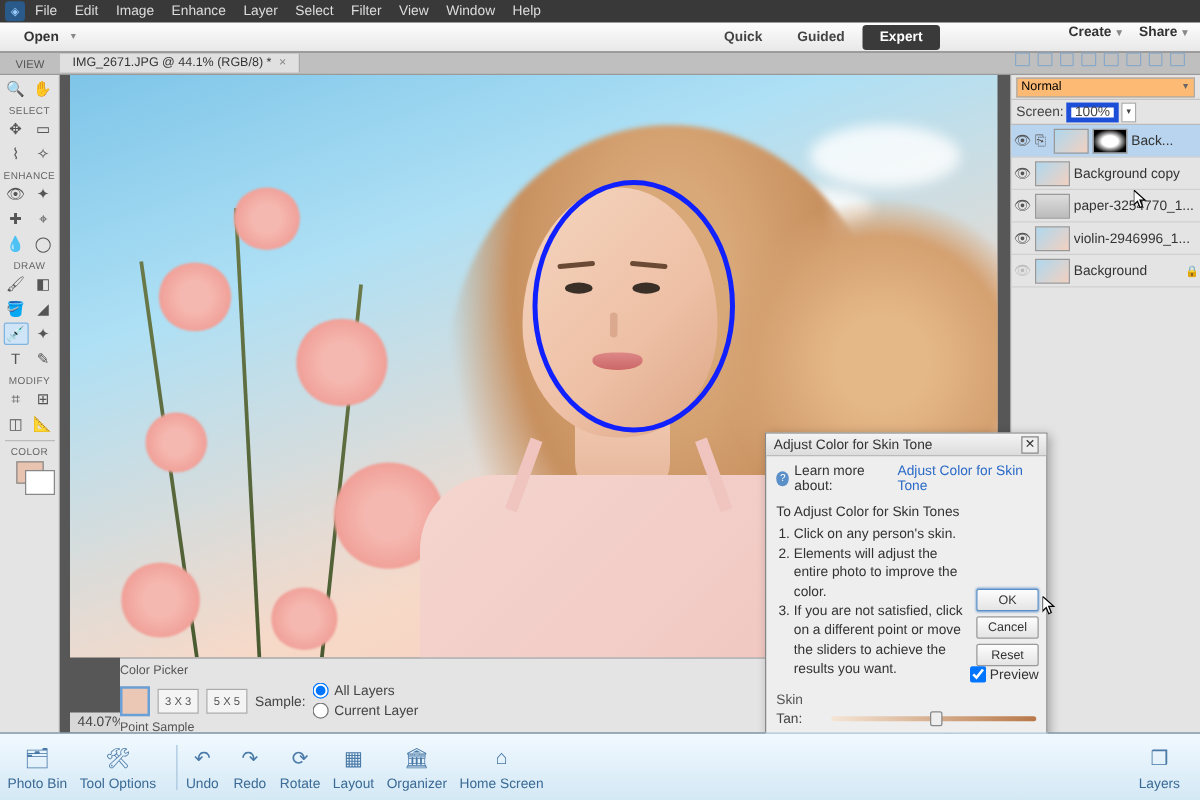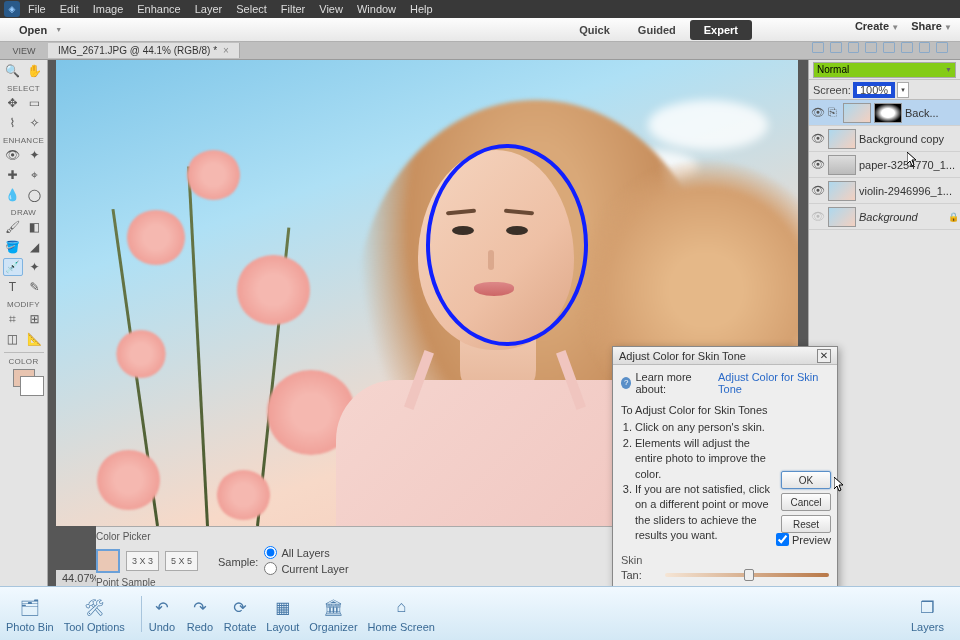--- a/index.html
+++ b/index.html
@@ -44,39 +44,39 @@
 .nose{position:absolute;left:432px;top:190px;width:6px;height:20px;background:rgba(190,130,100,.4);border-radius:3px}
 .lips{position:absolute;left:418px;top:222px;width:40px;height:14px;background:linear-gradient(#d88,#c66);border-radius:40% 40% 50% 50%}
 .neck{position:absolute;left:404px;top:270px;width:76px;height:70px;background:linear-gradient(#f0c8b0,#e5b598);border-radius:0 0 30px 30px}
 .body{position:absolute;left:280px;top:320px;width:340px;height:200px;background:linear-gradient(135deg,#f5d5cf,#f0c5bf);border-radius:60px 60px 0 0}
 .strap{position:absolute;width:10px;height:60px;background:#f0c5bf}
 .sel-ring{position:absolute;left:370px;top:84px;width:162px;height:202px;border:4px solid #1020ff;border-radius:50%}
 .status{position:absolute;left:8px;bottom:0;right:0;height:16px;background:#d8d8d8;display:flex;align-items:center;font-size:10px;color:#444;padding:0 6px;gap:10px}
 .status .arr{color:#777}
 .layers-panel{width:152px;background:#e4e4e4;border-left:1px solid #aaa;display:flex;flex-direction:column}
 .layer-top{height:20px;display:flex;align-items:center;padding:0 4px;gap:4px;border-bottom:1px solid #c4c4c4}
-.blend-sel{flex:1;height:16px;border:1px solid #aaa;background:#84cc16;font-size:10px;padding:0 3px;display:flex;align-items:center;justify-content:space-between}
+.blend-sel{flex:1;height:16px;border:1px solid #aaa;background:#fdba74;font-size:10px;padding:0 3px;display:flex;align-items:center;justify-content:space-between}
 .blend-sel::after{content:"▼";font-size:7px;color:#666}
 .opacity-box{display:flex;align-items:center;gap:2px;font-size:10px;color:#444}
 .opacity-box .val{border:4px solid #1d4ed8;background:#fff;padding:0 3px;height:16px;display:flex;align-items:center}
 .layer{display:flex;align-items:center;height:26px;border-bottom:1px solid #d0d0d0;padding:0 2px;gap:3px}
 .layer.active{background:#b8d4ef}
 .eye-ico{width:14px;text-align:center;color:#555}
 .eye-ico.off{color:#bbb}
 .thumb{width:28px;height:20px;border:1px solid #999;background:linear-gradient(135deg,#aed8ee,#f3d0c0)}
 .thumb.paper{background:linear-gradient(#ddd,#bbb)}
 .mask{width:28px;height:20px;border:1px solid #999;background:radial-gradient(ellipse at center,#fff 35%,#000 75%)}
 .lname{flex:1;font-size:11px;color:#333;overflow:hidden;text-overflow:ellipsis;white-space:nowrap}
 .lock-i{width:10px;color:#888;font-size:9px}
 .options-panel{position:absolute;left:48px;right:0;bottom:0;height:60px;background:#e4e4e4;border-top:1px solid #aaa;padding:4px 0}
 .opt-title{font-size:10px;color:#555;margin-bottom:4px}
 .opt-row{display:flex;align-items:center;gap:6px}
 .sample-box{width:24px;height:24px;background:#eac8b5;border:2px solid #6aa0d8}
 .btn-3x3{padding:4px 5px;border:1px solid #aaa;background:#f4f4f4;font-size:9px;color:#555}
-.radio-col{margin-left:14px;display:flex;flex-direction:column;gap:3px;font-size:10px;color:#444}
+.radio-col{display:flex;flex-direction:column;gap:3px;font-size:10px;color:#444}
 .radio-col label{display:flex;align-items:center;gap:4px}
 .radio-col input{margin:0}
 .dialog{position:absolute;left:612px;top:346px;width:226px;background:#eee;border:1px solid #888;box-shadow:2px 2px 8px rgba(0,0,0,.3)}
 .dlg-title{height:18px;background:linear-gradient(#f4f4f4,#dcdcdc);display:flex;align-items:center;padding:0 6px;font-size:10px;color:#333;border-bottom:1px solid #bbb}
 .dlg-title .x{margin-left:auto;width:14px;height:14px;border:1px solid #888;text-align:center;line-height:11px;font-size:10px;background:#eee}
 .dlg-body{padding:6px 8px;font-size:10px;color:#333}
 .learn{display:flex;align-items:center;gap:4px;margin-bottom:8px}
 .learn .q{width:12px;height:12px;border-radius:50%;background:#5a8fc8;color:#fff;text-align:center;line-height:12px;font-size:8px}
 .learn a{color:#2a6ac8;text-decoration:none}
 .instr{margin-bottom:10px;line-height:1.4}
@@ -295,21 +295,21 @@
       <div class="lname">paper-3254770_1...</div>
     </div>
     <div class="layer">
       <div class="eye-ico">👁</div>
       <div class="thumb"></div>
       <div class="lname">violin-2946996_1...</div>
     </div>
     <div class="layer">
       <div class="eye-ico off">👁</div>
       <div class="thumb"></div>
-      <div class="lname" style="font-style:italic">Background</div>
+      <div class="lname" style="">Background</div>
       <div class="lock-i">🔒</div>
     </div>
   </div>
 </div>
 
 <div class="dialog">
   <div class="dlg-title">
     <span>Adjust Color for Skin Tone</span>
     <div class="x">✕</div>
   </div>

